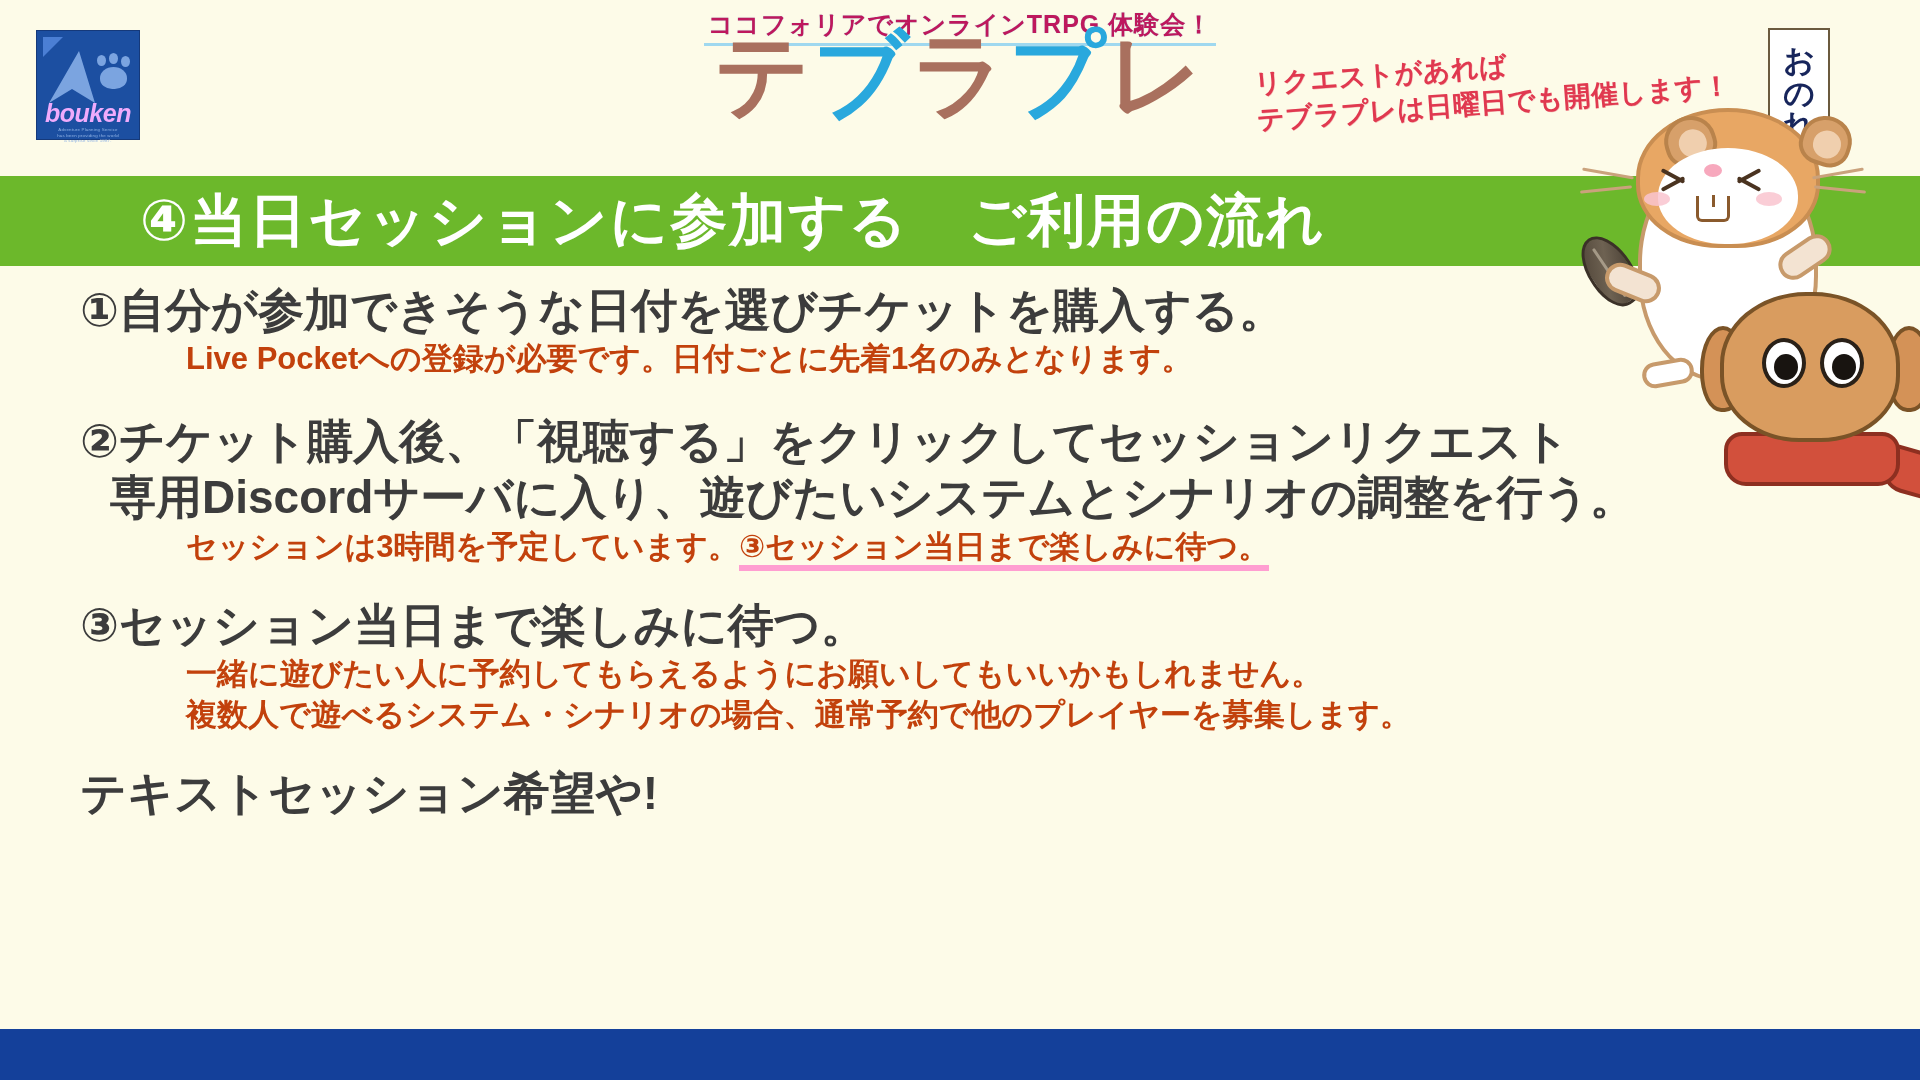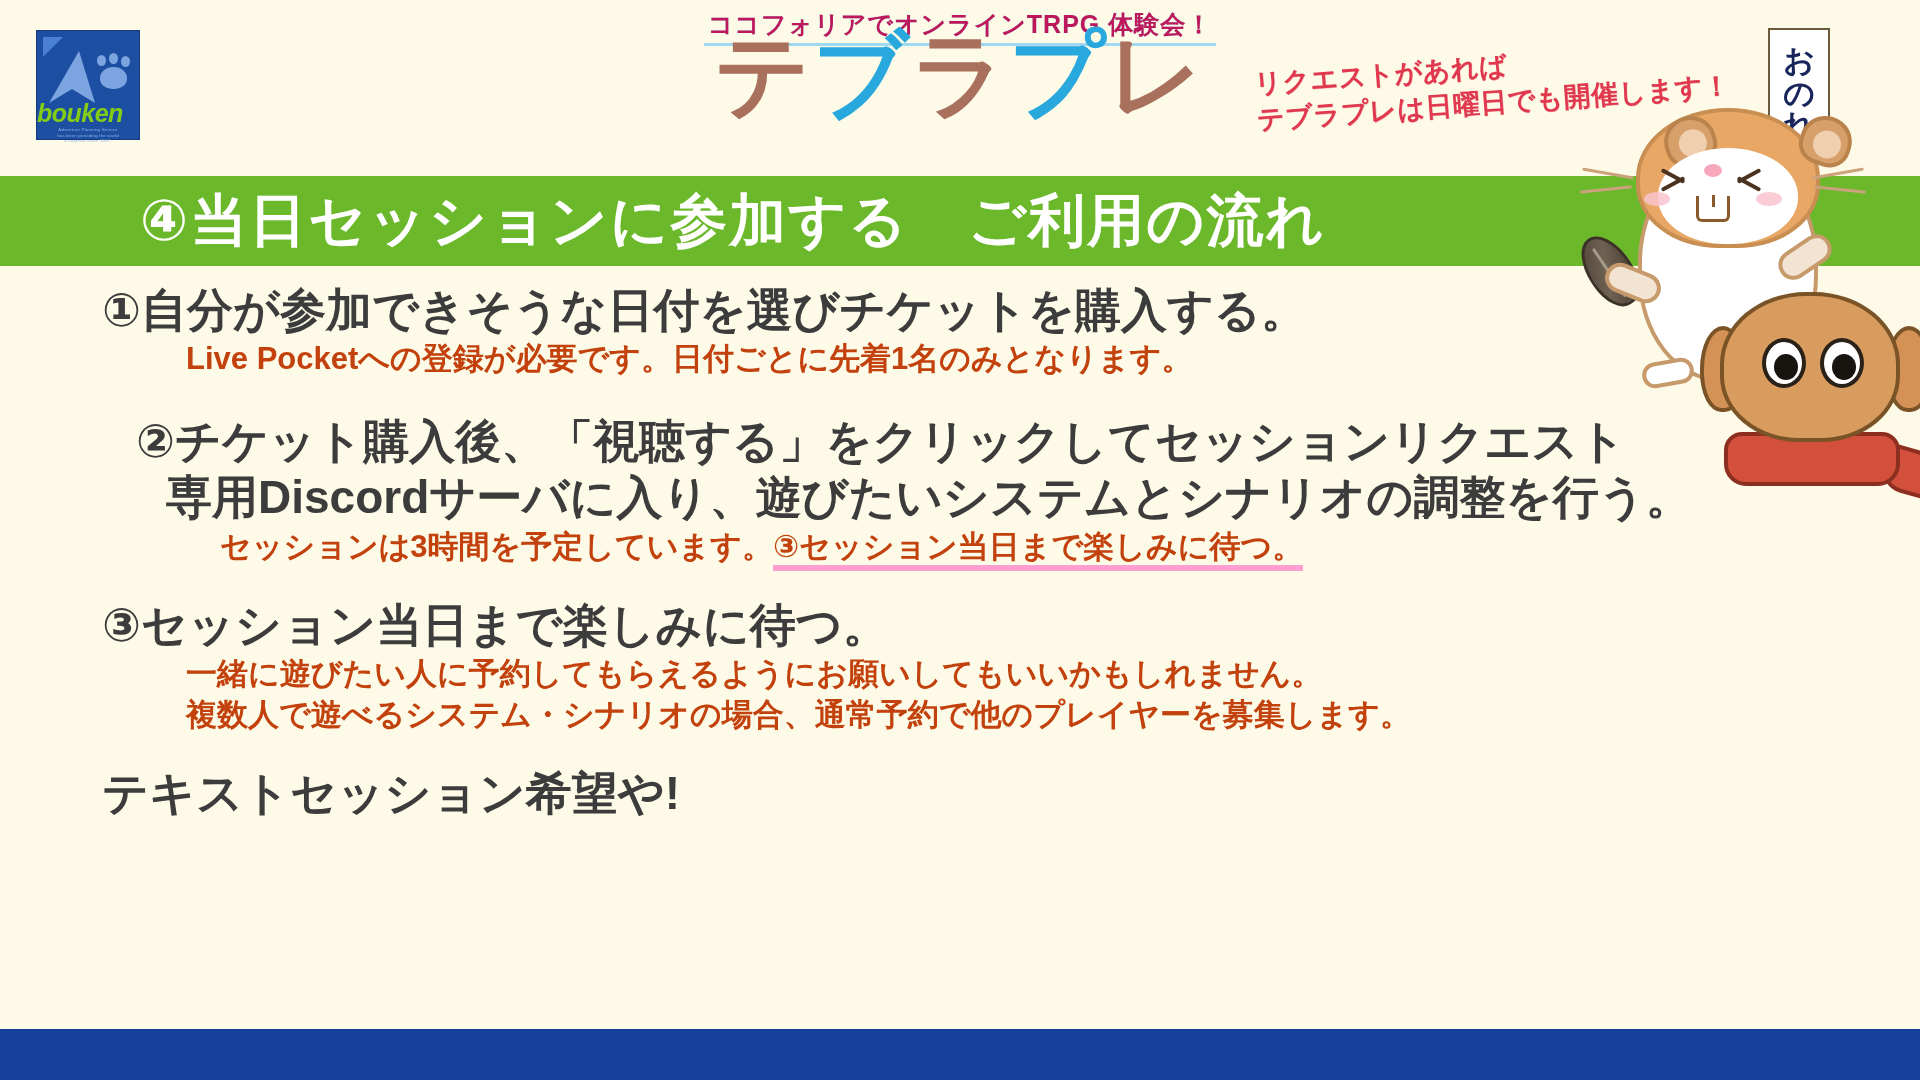--- a/index.html
+++ b/index.html
@@ -25,23 +25,23 @@
   .logo-arrow{
     position:absolute; left:12px; top:20px; width:46px; height:52px;
   }
   .logo-paw{ position:absolute; left:58px; top:22px; width:40px; height:40px; }
   .logo-paw i{ position:absolute; display:block; background:#7ba4e0; border-radius:50%; }
   .logo-paw i.p1{ left:2px;  top:2px;  width:9px;  height:11px; }
   .logo-paw i.p2{ left:14px; top:0px;  width:9px;  height:11px; }
   .logo-paw i.p3{ left:26px; top:3px;  width:9px;  height:11px; }
   .logo-paw i.big{ left:5px; top:14px; width:27px; height:22px; border-radius:50% 50% 45% 45%; }
   .logo-word{
-    position:absolute; left:0; right:0; top:68px; 
+    position:absolute; left:0; right:0; top:68px; text-align:center;
     font-family:"Liberation Sans",sans-serif; font-style:italic; font-weight:bold;
-    font-size:25px; color:#84cc16; letter-spacing:-0.5px;
+    font-size:25px; color:#f0abfc; letter-spacing:-0.5px;
   }
   .logo-sub{
     position:absolute; left:0; right:0; top:96px; text-align:center;
     font-size:4.4px; line-height:5.6px; color:#8fb2e4; letter-spacing:.2px;
   }
 
   
   .top-sub{
     position:absolute; left:0; right:0; top:8px;
     text-align:center; width:1920px;
@@ -77,34 +77,34 @@
     position:absolute; left:140px; top:50%; transform:translateY(-50%);
     color:#ffffff; font-size:57px; font-weight:bold; letter-spacing:2px;
     white-space:pre;
   }
 
   
   .body-wrap{ position:absolute; left:0; top:276px; width:1920px; }
   .step{ position:relative; }
   .step-main{
     color:#3c3c3c; font-size:46px; font-weight:bold; line-height:1.22;
-    letter-spacing:0px; padding-left:104px; text-indent:-2px;
+    letter-spacing:0px; padding-left:82px; text-indent:-2px;
   }
   .step-main .l2{ padding-left:30px; display:block; }
   .step-sub{
     color:#c2410c; font-size:31px; font-weight:bold; line-height:1.33;
     padding-left:186px; letter-spacing:0px;
   }
   .mark-pink{
     border-bottom:6px solid #ff9ed1;
     padding-bottom:1px;
   }
 
   .sp1 { margin-top:6px; }
-  .sp2 { margin-top:34px;margin-left:34px; }
+  .sp2 { margin-top:34px; }
   .sp3 { margin-top:30px; }
   .sp4 { margin-top:30px; }
 
   
   .bottom-bar{
     position:absolute; left:0; bottom:0; width:1920px; height:56px;
     background:#14409a;
   }
   .bottom-bar .edge{
     position:absolute; left:0; top:0; width:1920px; height:5px; background:#fdfbe8;

